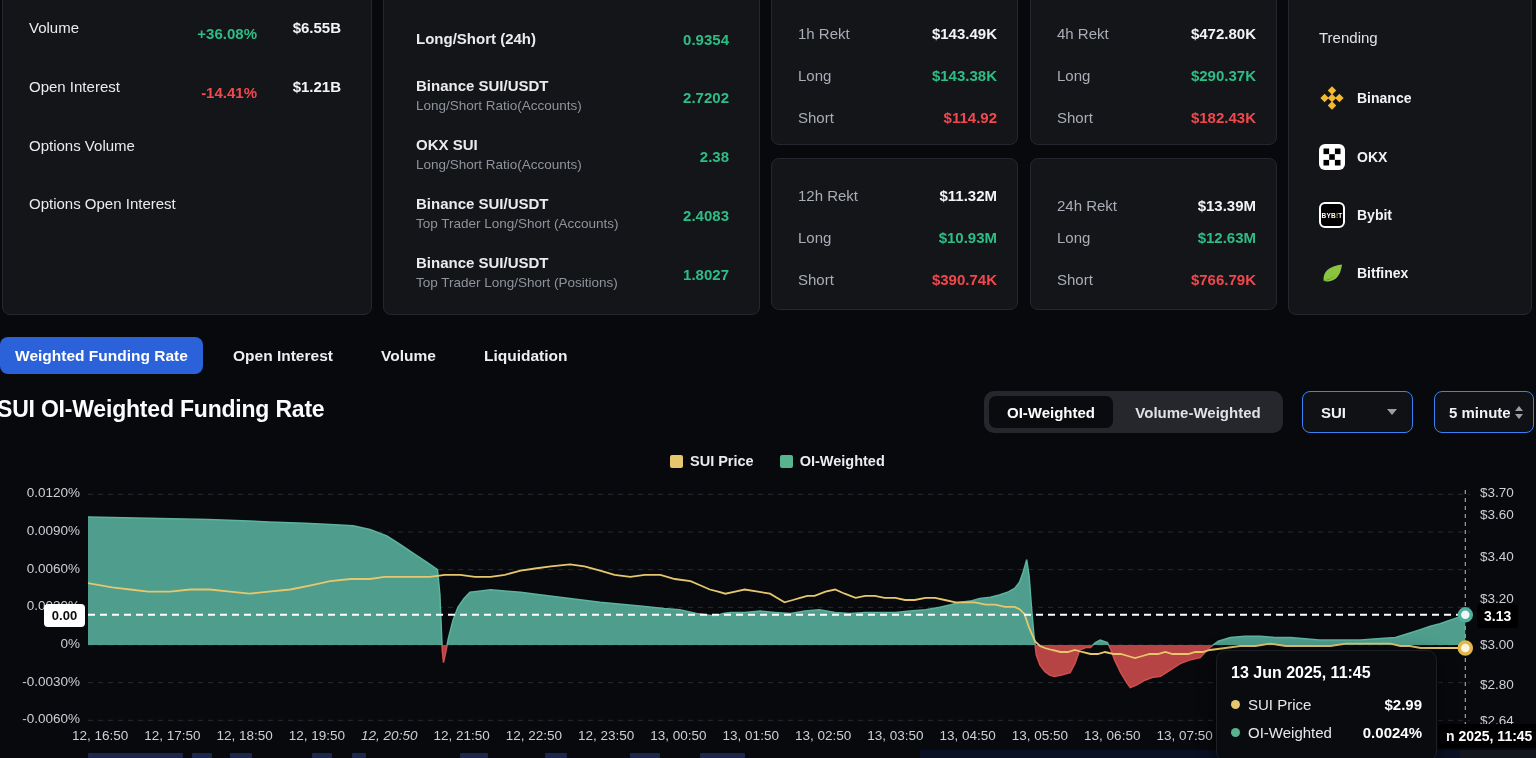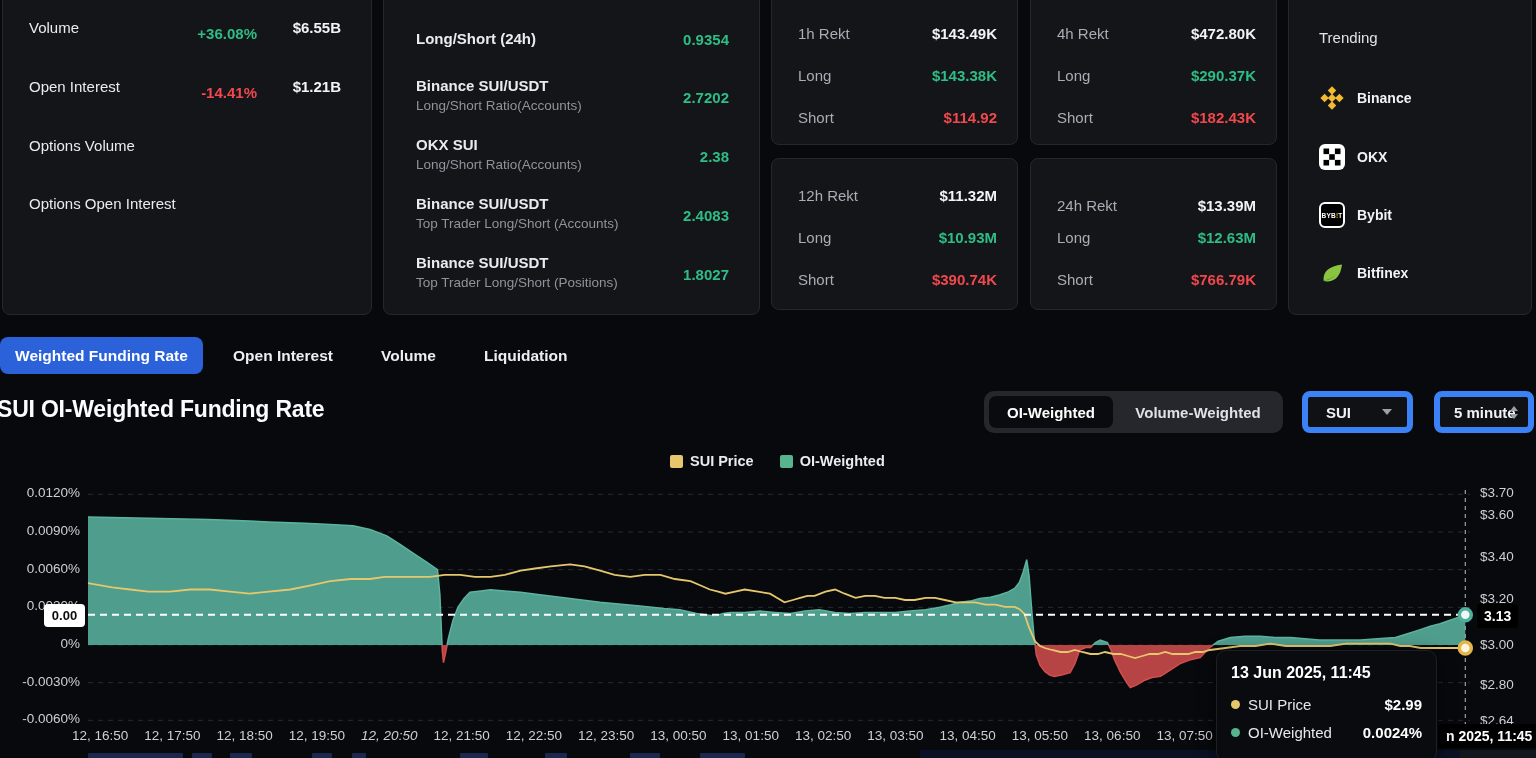--- a/index.html
+++ b/index.html
@@ -35,21 +35,21 @@
   .tab { position:absolute; top:337px; height:37px; display:flex; align-items:center; font-size:15.5px; font-weight:bold; color:#eceef2; }
 
   .chart-title { position:absolute; left:-3px; top:396px; font-size:23px; font-weight:bold; color:#fbfcfe; letter-spacing:-0.2px; }
 
   .seg { position:absolute; left:984px; top:391px; width:299px; height:42px; background:#26272d; border-radius:10px; }
   .seg-active { position:absolute; left:5px; top:5px; width:124px; height:32px; background:#0a0b0e; border-radius:7px;
                 display:flex; align-items:center; justify-content:center; font-size:15px; font-weight:bold; color:#fff; }
   .seg-rest { position:absolute; left:129px; right:0; top:0; height:42px; display:flex; align-items:center; justify-content:center;
               font-size:15px; font-weight:bold; color:#dfe1e6; }
 
-  .select { position:absolute; top:391px; height:42px; background:#101114; border:6px solid #3b82f6; border-radius:8px;
+  .select { position:absolute; top:391px; height:42px; background:#101114; border:1px solid #3b82f6; border-radius:8px;
             display:flex; align-items:center; font-size:15px; font-weight:bold; color:#f0f1f4; }
   .caret-down { width:0; height:0; border-left:5px solid transparent; border-right:5px solid transparent; border-top:6px solid #9aa0a8; }
   .spin { display:flex; flex-direction:column; gap:3px; }
   .spin .up { width:0; height:0; border-left:4px solid transparent; border-right:4px solid transparent; border-bottom:5px solid #9aa0a8; }
   .spin .dn { width:0; height:0; border-left:4px solid transparent; border-right:4px solid transparent; border-top:5px solid #9aa0a8; }
 
   .legend { position:absolute; left:670px; top:453px; display:flex; gap:26px; align-items:center; }
   .legend-item { display:flex; align-items:center; gap:7px; font-size:14.5px; font-weight:bold; color:#e9ebef; }
   .sq { width:13px; height:13px; border-radius:2px; }
   .sq-yellow { background:#e6c76d; } .sq-green { background:#57b48f; }

